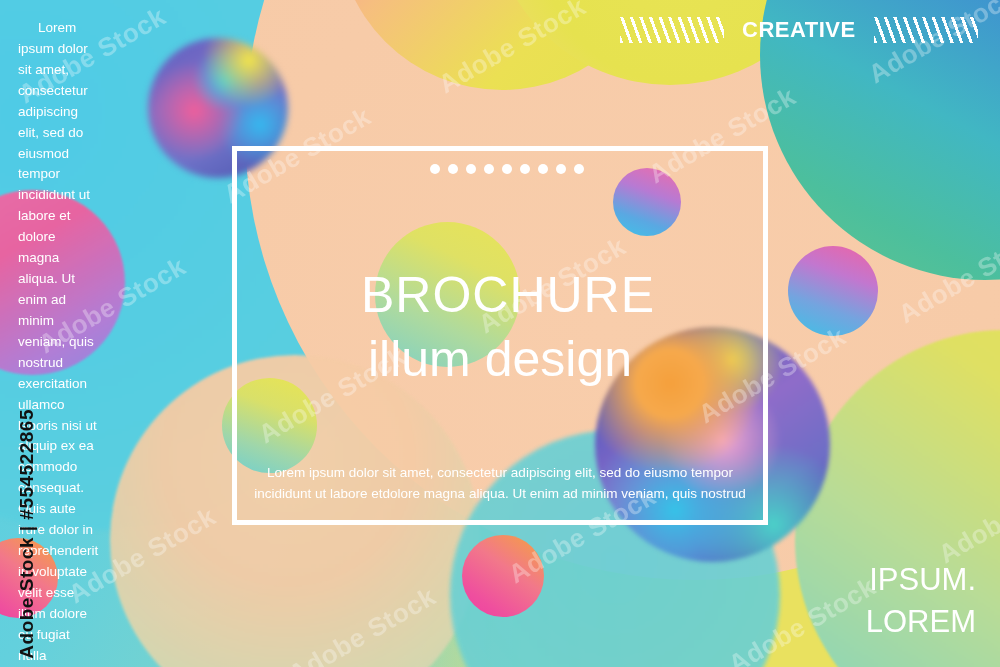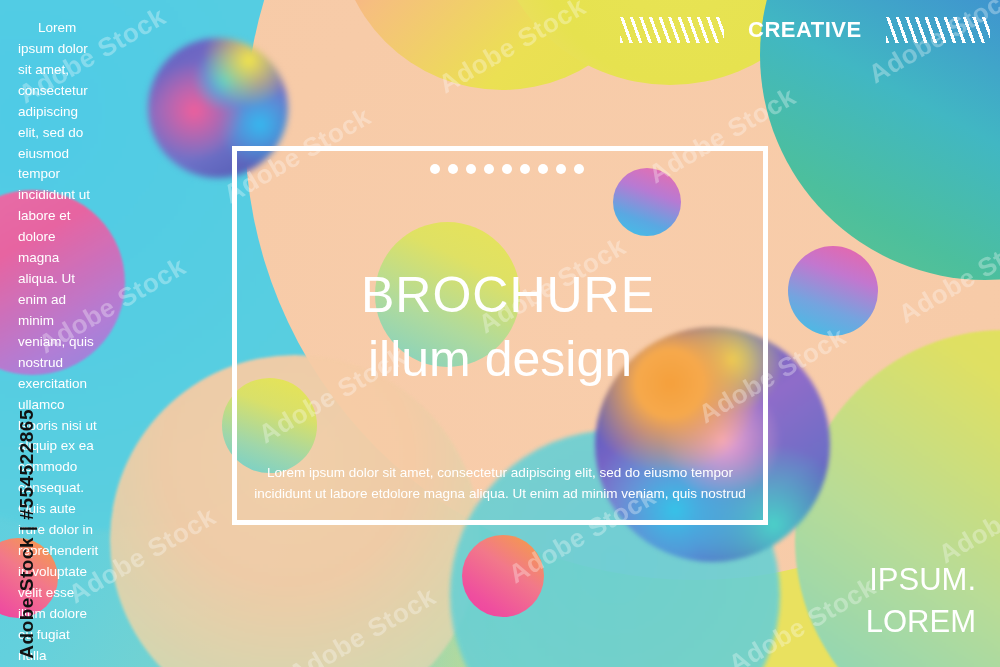--- a/index.html
+++ b/index.html
@@ -198,21 +198,21 @@
     line-height: 1.55;
     font-weight: 400;
   }
 
   
   .creative-bar {
     position: absolute;
     left: 620px; top: 17px;
     display: flex;
     align-items: center;
-    gap: 24px;
+    gap: 18px;
   }
   .hatch {
     height: 26px;
     width: 104px;
     background: repeating-linear-gradient(
       70deg,
       #ffffff 0px, #ffffff 3px,
       rgba(255,255,255,0) 3px, rgba(255,255,255,0) 9px
     );
   }

